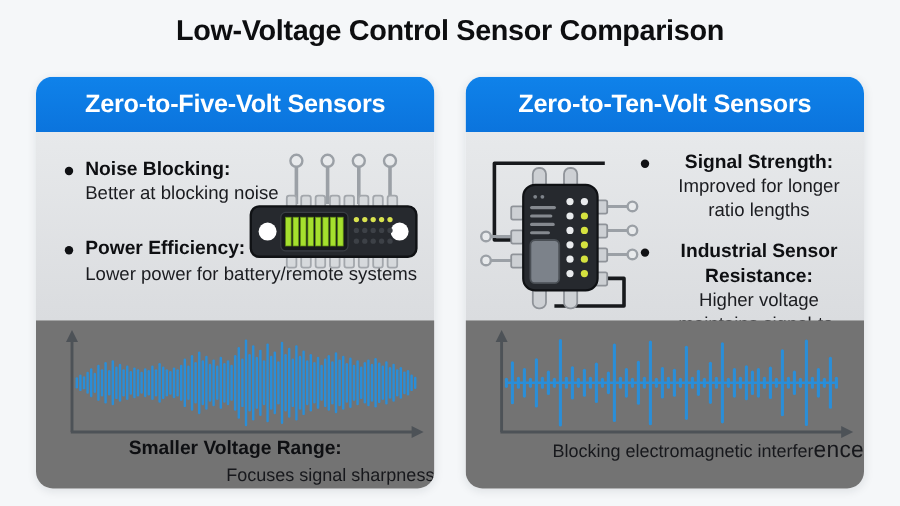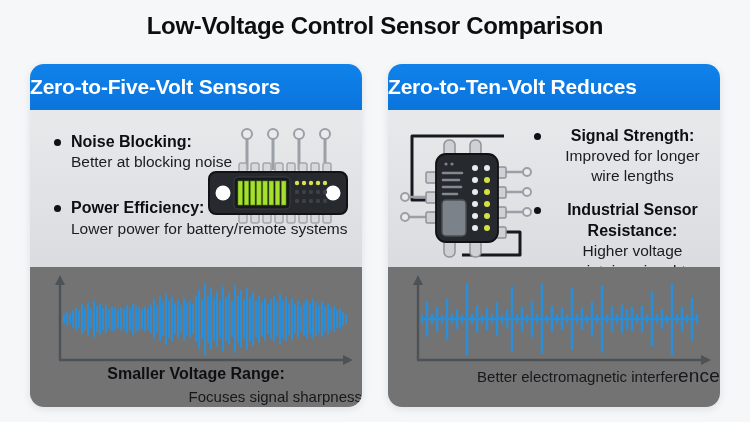--- a/index.html
+++ b/index.html
@@ -8,21 +8,21 @@
 
   .page-title{position:absolute;top:12px;left:0;width:750px;text-align:center;
     font-size:24px;font-weight:700;color:#0d0e10;letter-spacing:-0.3px;}
 
   .panel{position:absolute;top:64px;width:332px;height:343px;border-radius:14px;
     overflow:hidden;box-shadow:0 2px 8px rgba(20,30,40,0.10);}
   .panel-left{left:30px;}
   .panel-right{left:388px;}
 
   .panel-header{height:46px;background:linear-gradient(180deg,#0f82ea,#0b74dd);
-    color:#ffffff;font-size:21px;font-weight:700;line-height:46px;letter-spacing:-0.2px;}
+    color:#ffffff;font-size:21px;font-weight:700;text-align:center;line-height:46px;letter-spacing:-0.2px;}
   .panel-body{position:relative;height:157px;background:linear-gradient(180deg,#e7e9eb,#dadcdf);}
   .panel-white{position:relative;height:178px;background:#737373;}
 
   .bullets{position:absolute;}
   .panel-left .bullets{left:24px;top:22px;width:300px;}
   .panel-right .bullets{left:146px;top:16px;width:180px;text-align:center;}
   .bullet{display:flex;margin-bottom:26px;}
   .panel-right .bullet{margin-bottom:14px;}
   .bullet .dot{width:7px;height:7px;border-radius:50%;background:#101114;flex:0 0 7px;margin:7px 10px 0 0;}
   .blabel{display:block;font-size:16px;font-weight:700;color:#0e0f12;line-height:1.28;}
@@ -241,21 +241,21 @@
           <line x1="316" x2="316" y1="42.93" y2="51.07" stroke="#2a8ed8" stroke-width="2" stroke-linecap="round"></line>
         </svg>
       <div class="caption">
         <span class="cap-title">Smaller Voltage Range:</span>
         <span class="cap-desc"><span>Focuses signal sharpness</span><span class="big-suffix"></span></span>
       </div>
     </div>
   </div>
 
   <div class="panel panel-right">
-    <div class="panel-header">Zero-to-Ten-Volt Reduces</div>
+    <div class="panel-header">Zero-to-Ten-Volt Sensors</div>
 
     <div class="panel-body">
 
       <svg class="device" width="140" height="155" viewBox="0 0 140 155">
         <path d="M36 88 L16 88 L16 24 L108 24" fill="none" stroke="#17191c" stroke-width="3" stroke-linejoin="round"></path>
         <path d="M66 143 L124 143 L124 120 L110 120" fill="none" stroke="#17191c" stroke-width="3" stroke-linejoin="round"></path>
         <g stroke="#9ba0a6" stroke-width="2.5">
           <line x1="30" y1="85" x2="12" y2="85"></line>
             <line x1="30" y1="105" x2="12" y2="105"></line>
           <line x1="110" y1="60" x2="128" y2="60"></line>
@@ -310,21 +310,21 @@
               <circle cx="91" cy="116" r="3"></circle>
           </g>
         </g>
       </svg>
 
       <div class="bullets">
         <div class="bullet">
           <span class="dot"></span>
           <div class="btext">
             <span class="blabel">Signal Strength:</span>
-            <span class="bdesc">Improved for longer wire lengths</span>
+            <span class="bdesc">Improved for longer ratio lengths</span>
           </div>
         </div>
         <div class="bullet">
           <span class="dot"></span>
           <div class="btext">
             <span class="blabel">Industrial Sensor Resistance:</span>
             <span class="bdesc">Higher voltage maintains signal-to-noise ratio</span>
           </div>
         </div>
       </div>
@@ -388,18 +388,18 @@
           <line x1="274" x2="274" y1="38.120000000000005" y2="55.879999999999995" stroke="#2a8ed8" stroke-width="2.6" stroke-linecap="round"></line>
           <line x1="279" x2="279" y1="44.04" y2="49.96" stroke="#2a8ed8" stroke-width="2.6" stroke-linecap="round"></line>
           <line x1="284" x2="284" y1="12.219999999999999" y2="81.78" stroke="#2a8ed8" stroke-width="2.6" stroke-linecap="round"></line>
           <line x1="289" x2="289" y1="43.3" y2="50.7" stroke="#2a8ed8" stroke-width="2.6" stroke-linecap="round"></line>
           <line x1="294" x2="294" y1="35.9" y2="58.1" stroke="#2a8ed8" stroke-width="2.6" stroke-linecap="round"></line>
           <line x1="299" x2="299" y1="44.04" y2="49.96" stroke="#2a8ed8" stroke-width="2.6" stroke-linecap="round"></line>
           <line x1="304" x2="304" y1="26.65" y2="67.35" stroke="#2a8ed8" stroke-width="2.6" stroke-linecap="round"></line>
           <line x1="309" x2="309" y1="43.3" y2="50.7" stroke="#2a8ed8" stroke-width="2.6" stroke-linecap="round"></line>
         </svg>
       <div class="caption">
-        <span class="cap-desc"><span>Better electromagnetic interfer</span><span class="big-suffix">ence</span></span>
+        <span class="cap-desc"><span>Blocking electromagnetic interfer</span><span class="big-suffix">ence</span></span>
       </div>
     </div>
   </div>
 
 </div>
 
 </body></html>

